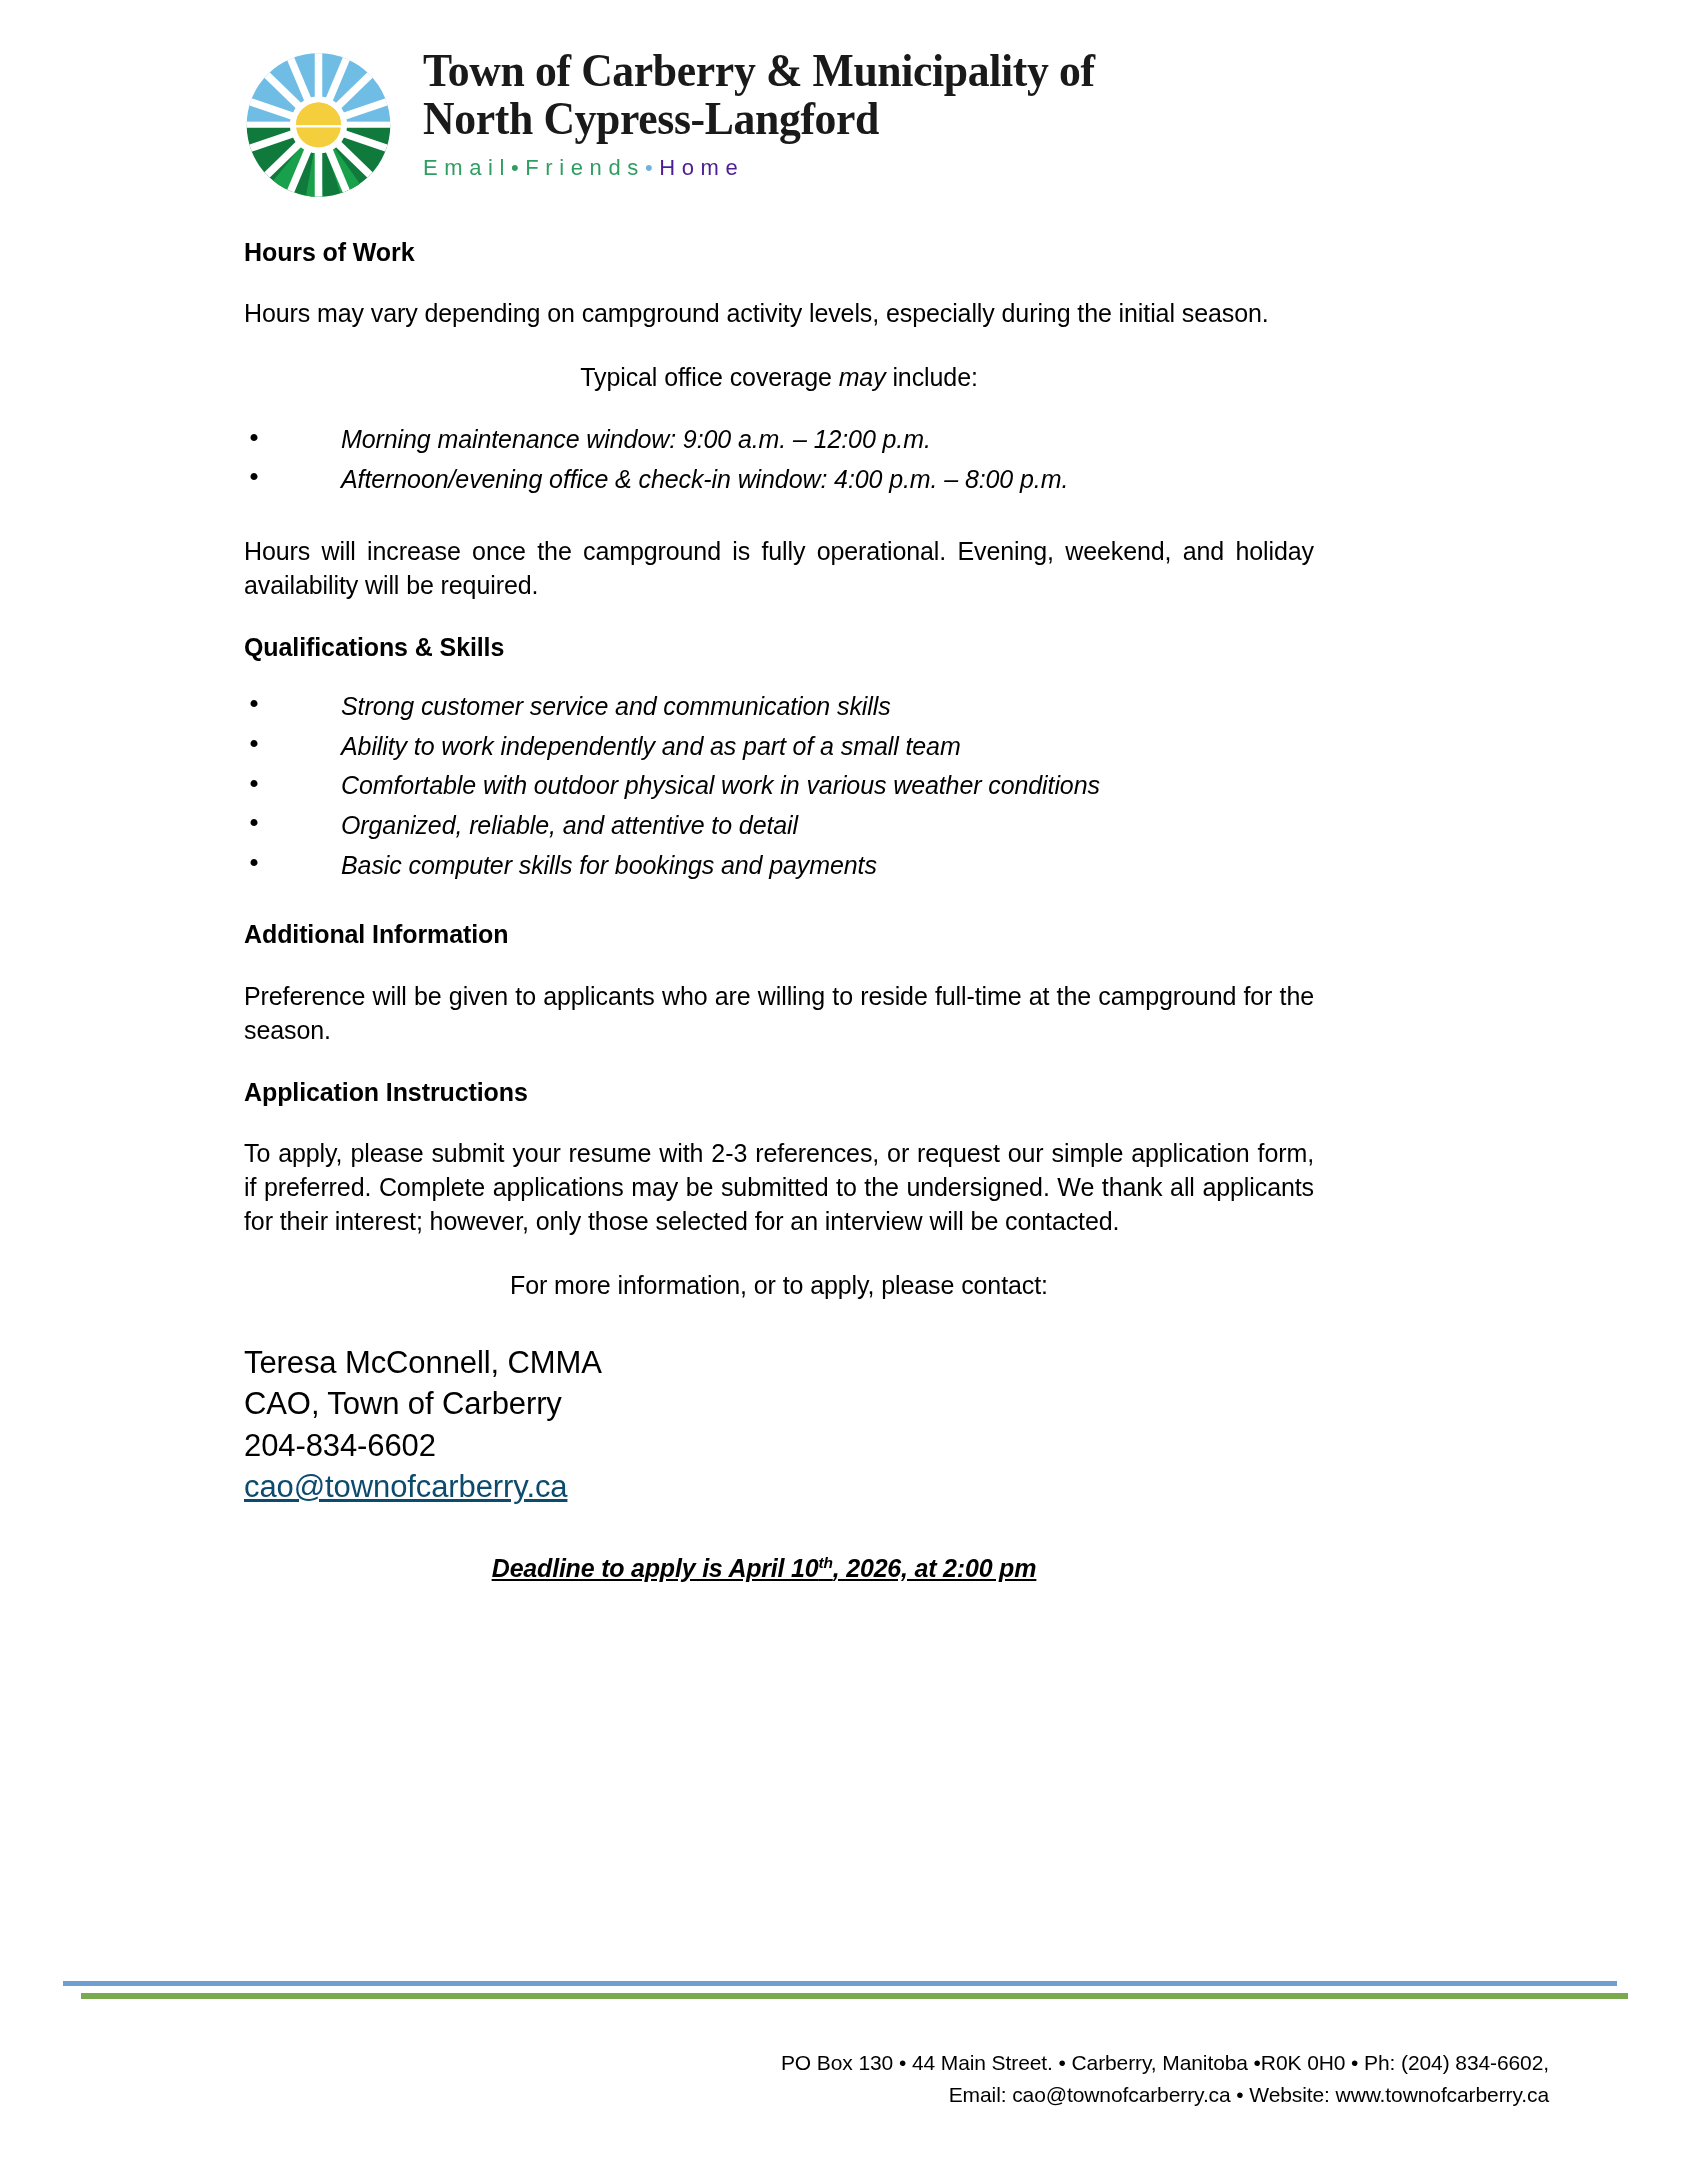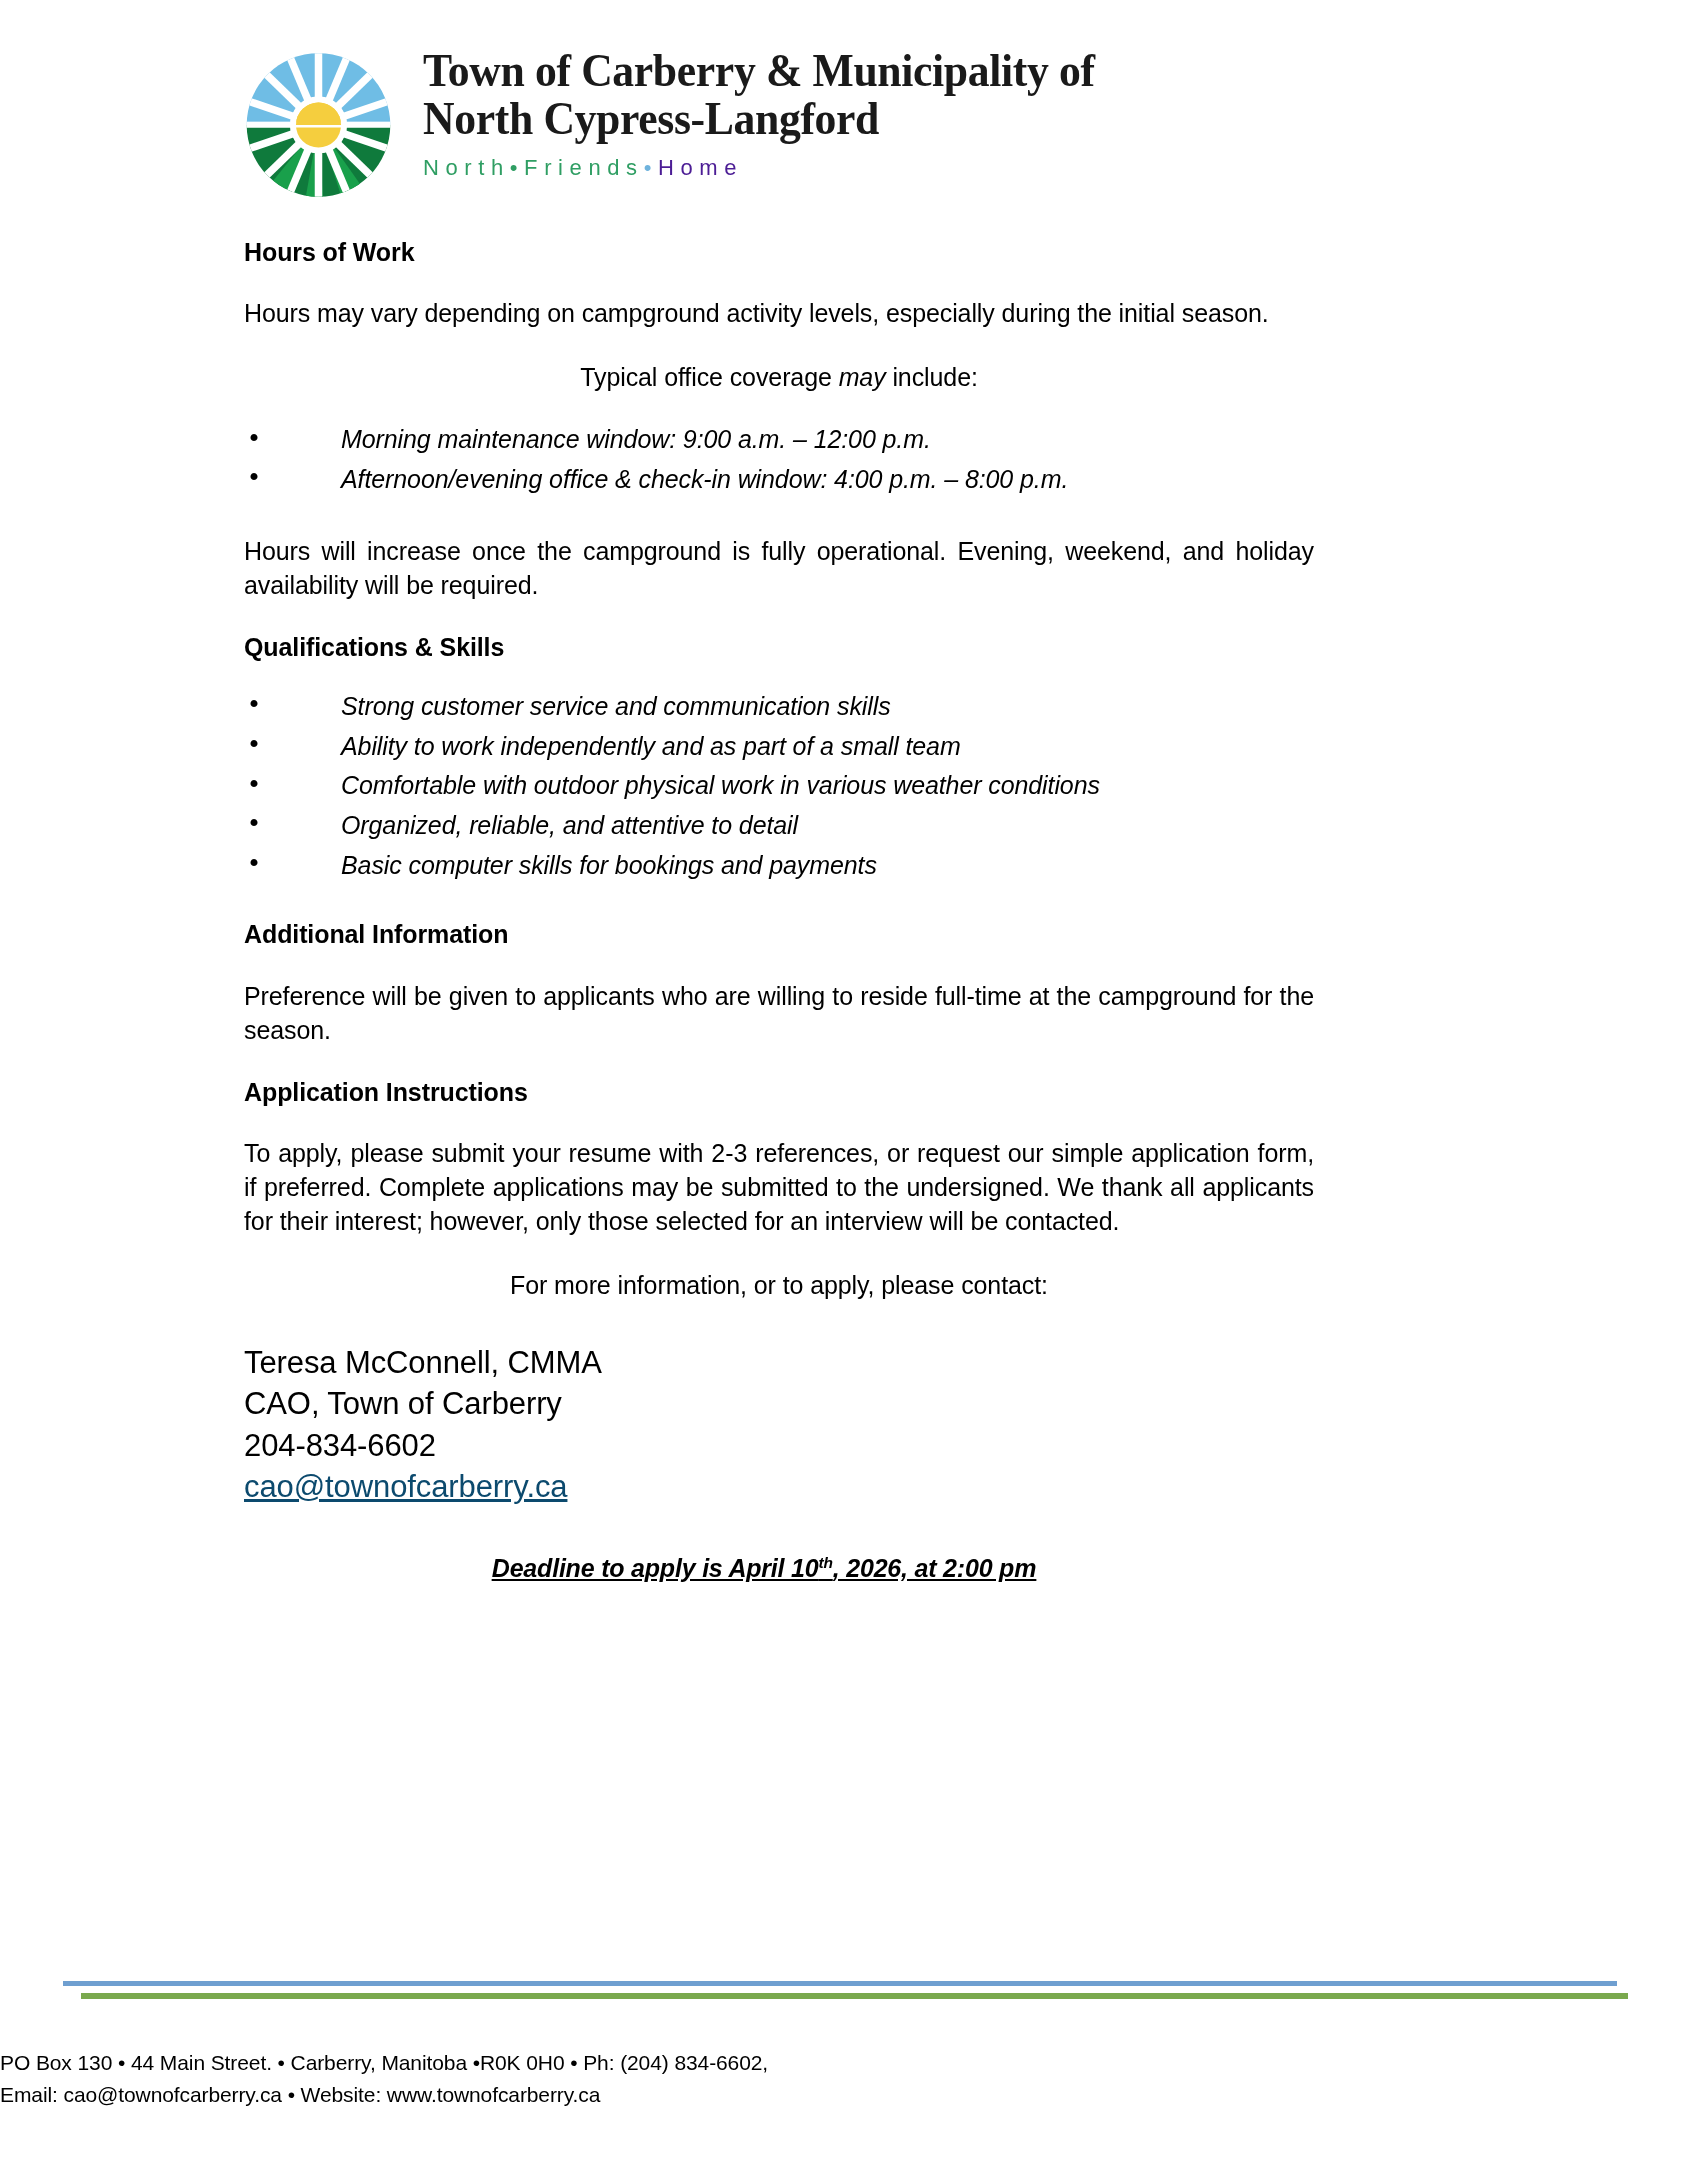--- a/index.html
+++ b/index.html
@@ -167,21 +167,21 @@
     top: 23px;
     width: 1547px;
     height: 6.1px;
     background: #7aa94e;
   }
   .footer-text {
     position: absolute;
     left: 0;
     right: 0;
     top: 77px;
-    text-align: left;
+    text-align: right;
     font-size: 21px;
     line-height: 1.5;
     letter-spacing: -0.1px;
   }
 </style>
 </head>
 <body>
 
 <div class="page">
 
@@ -235,21 +235,21 @@
           <circle cx="100" cy="104" r="27" fill="#F5CE3E"></circle>
           <rect x="0" y="101" width="200" height="6" fill="#ffffff"></rect>
           <path d="M73 104 a27 27 0 0 1 54 0 Z" fill="#F5CE3E"></path>
         </g>
       </svg>
     </div>
 
     <div class="header-text">
       <div class="org-title">Town of Carberry &amp; Municipality of</div>
       <div class="org-title">North Cypress-Langford</div>
-      <div class="tagline"><span class="tag-green">North</span><span class="tag-dot">•</span><span class="tag-green">Friends</span><span class="tag-dot2">•</span><span class="tag-blue">Home</span></div>
+      <div class="tagline"><span class="tag-green">Email</span><span class="tag-dot">•</span><span class="tag-green">Friends</span><span class="tag-dot2">•</span><span class="tag-blue">Home</span></div>
     </div>
   </div>
 
   <div class="content">
 
     <h2 class="sec">Hours of Work</h2>
     <p class="body">Hours may vary depending on campground activity levels, especially during the initial season.</p>
 
     <p class="body noj"><span>Typical office coverage </span><em>may</em><span> include:</span></p>
 

